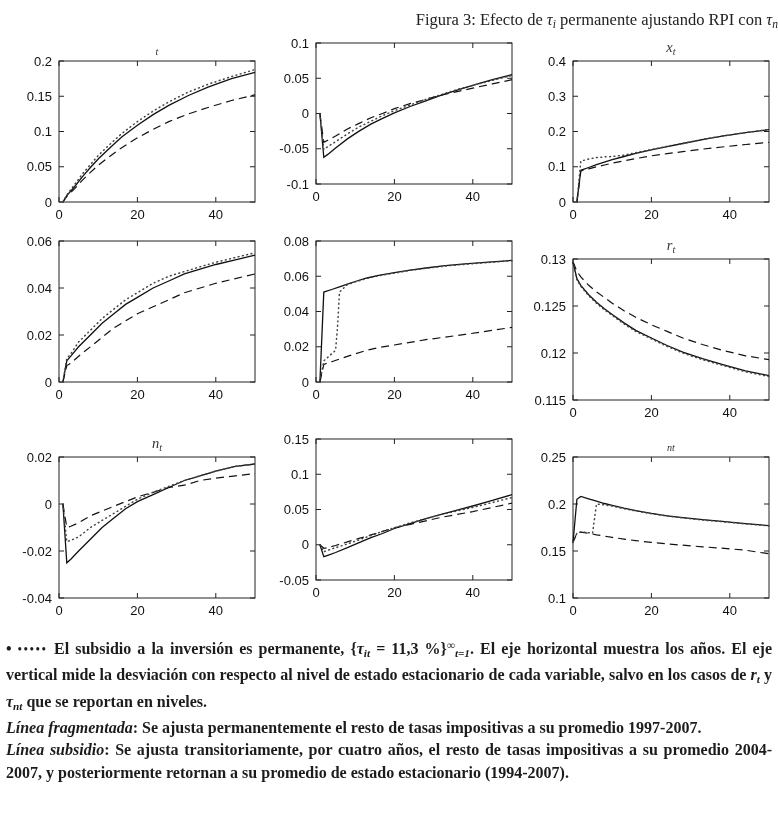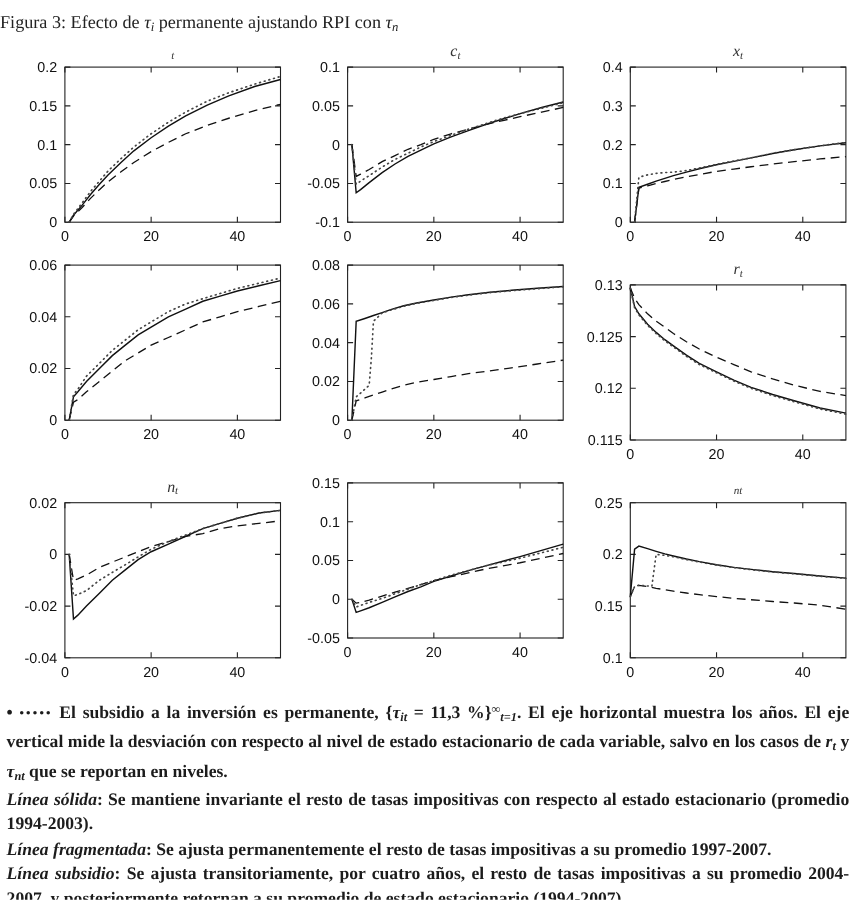--- a/index.html
+++ b/index.html
@@ -2,21 +2,21 @@
 <html><head>
 <meta charset="utf-8">
 <style>
   html,body{margin:0;padding:0;}
   body{
     width:778px;height:818px;background:#ffffff;overflow:hidden;
     font-family:"Liberation Serif",serif;color:#1a1a1a;
   }
   .page{width:778px;height:818px;}
   .fig-title{
-    margin-top:10px;height:26px;text-align:left;
+    margin-top:10px;height:26px;text-align:right;
     font-size:16.5px;color:#222;
   }
   .plots{
     display:grid;grid-template-columns:repeat(3,256px);
     column-gap:1px;row-gap:6px;padding:0 5px;margin-top:2px;
   }
   figure.subplot{margin:0;padding:0;}
   .subplot-title{
     height:18px;line-height:18px;padding-left:54px;width:196px;
     text-align:center;font-style:italic;font-size:14.5px;color:#333;
@@ -71,21 +71,20 @@
           <line x1="54" y1="5" x2="59" y2="5" stroke="#222"></line>
           <line x1="250" y1="5" x2="245" y2="5" stroke="#222"></line>
           <text x="47" y="9.5" text-anchor="end">0.2</text>
           <path d="M57.9,146.0 L61.8,139.7 L69.7,130.5 L77.5,120.6 L85.4,111.5 L93.2,103.0 L105.0,91.7 L116.7,81.1 L132.4,69.2 L148.1,58.6 L163.8,49.4 L183.4,39.5 L203.0,31.1 L226.5,22.6 L250.0,16.3" stroke="#111111" stroke-width="1.3" fill="none"></path>
           <path d="M57.9,146.0 L61.8,140.4 L69.7,132.6 L77.5,124.1 L85.4,116.4 L93.2,109.3 L105.0,100.2 L116.7,91.7 L132.4,81.8 L148.1,73.4 L163.8,65.6 L183.4,57.9 L203.0,51.5 L226.5,44.5 L250.0,38.8" stroke="#111111" stroke-width="1.2" fill="none" stroke-dasharray="8 5"></path>
           <path d="M57.9,146.0 L61.8,138.9 L69.7,128.4 L77.5,117.8 L85.4,108.6 L93.2,99.5 L105.0,88.2 L116.7,77.6 L132.4,65.6 L148.1,55.1 L163.8,45.9 L183.4,36.0 L203.0,28.3 L226.5,20.5 L250.0,13.5" stroke="#444444" stroke-width="1.5" fill="none" stroke-dasharray="0.8 3.6" stroke-linecap="round"></path>
         </svg>
     </figure>
 
     <figure class="subplot">
-      <div class="subplot-title"><span>c</span><span class="seg-sub">t</span></div>
       <svg class="chart" width="256" height="174">
           <rect x="54" y="5" width="196" height="141" fill="none" stroke="#222" stroke-width="1"></rect>
           <line x1="54" y1="146" x2="54" y2="141" stroke="#222"></line>
           <line x1="54" y1="5" x2="54" y2="10" stroke="#222"></line>
           <text x="54" y="163" text-anchor="middle">0</text>
           <line x1="132.4" y1="146" x2="132.4" y2="141" stroke="#222"></line>
           <line x1="132.4" y1="5" x2="132.4" y2="10" stroke="#222"></line>
           <text x="132.4" y="163" text-anchor="middle">20</text>
           <line x1="210.8" y1="146" x2="210.8" y2="141" stroke="#222"></line>
           <line x1="210.8" y1="5" x2="210.8" y2="10" stroke="#222"></line>
@@ -331,18 +330,17 @@
           <path d="M54.0,90.5 L57.9,47.3 L61.8,44.5 L69.7,46.8 L77.5,49.2 L85.4,51.5 L93.2,53.4 L105.0,56.2 L116.7,58.6 L132.4,61.4 L148.1,63.8 L163.8,65.6 L183.4,67.7 L203.0,69.4 L226.5,71.7 L250.0,73.6" stroke="#111111" stroke-width="1.3" fill="none"></path>
           <path d="M54.0,90.5 L57.9,81.1 L61.8,80.2 L69.7,81.3 L77.5,82.8 L85.4,84.1 L93.2,85.4 L105.0,87.1 L116.7,88.6 L132.4,90.4 L148.1,91.9 L163.8,93.2 L183.4,94.8 L203.0,96.2 L226.5,98.2 L250.0,101.8" stroke="#111111" stroke-width="1.2" fill="none" stroke-dasharray="8 5"></path>
           <path d="M54.0,90.5 L57.9,81.1 L61.8,80.0 L69.7,80.7 L73.6,81.0 L75.6,66.1 L77.5,52.0 L85.4,52.9 L93.2,54.1 L105.0,56.7 L116.7,58.9 L132.4,61.7 L148.1,64.0 L163.8,65.9 L183.4,68.0 L203.0,69.7 L226.5,71.9 L250.0,73.8" stroke="#444444" stroke-width="1.5" fill="none" stroke-dasharray="0.8 3.6" stroke-linecap="round"></path>
         </svg>
     </figure>
 
   </div>
 
   <div class="caption">
     <p><span class="seg-bullet">• </span><span class="seg-dots">•••••</span><span> El subsidio a la inversión es permanente, {</span><span class="seg-it">τ</span><span class="seg-sub seg-it">it</span><span> = 11,3 %}</span><span class="seg-sup">∞</span><span class="seg-sub seg-it">t=1</span><span>. El eje horizontal muestra los años. El eje vertical mide la desviación con respecto al nivel de estado estacionario de cada variable, salvo en los casos de </span><span class="seg-it">r</span><span class="seg-sub seg-it">t</span><span> y </span><span class="seg-it">τ</span><span class="seg-sub seg-it">nt</span><span> que se reportan en niveles.</span></p>
-    <p><span class="seg-it">Línea sólida</span><span>: Se mantiene invariante el resto de tasas impositivas con respecto al estado estacionario (promedio 1994-2003).</span></p>
     <p><span class="seg-it">Línea fragmentada</span><span>: Se ajusta permanentemente el resto de tasas impositivas a su promedio 1997-2007.</span></p>
     <p><span class="seg-it">Línea subsidio</span><span>: Se ajusta transitoriamente, por cuatro años, el resto de tasas impositivas a su promedio 2004-2007, y posteriormente retornan a su promedio de estado estacionario (1994-2007).</span></p>
   </div>
 
 </div>
 
 </body></html>

